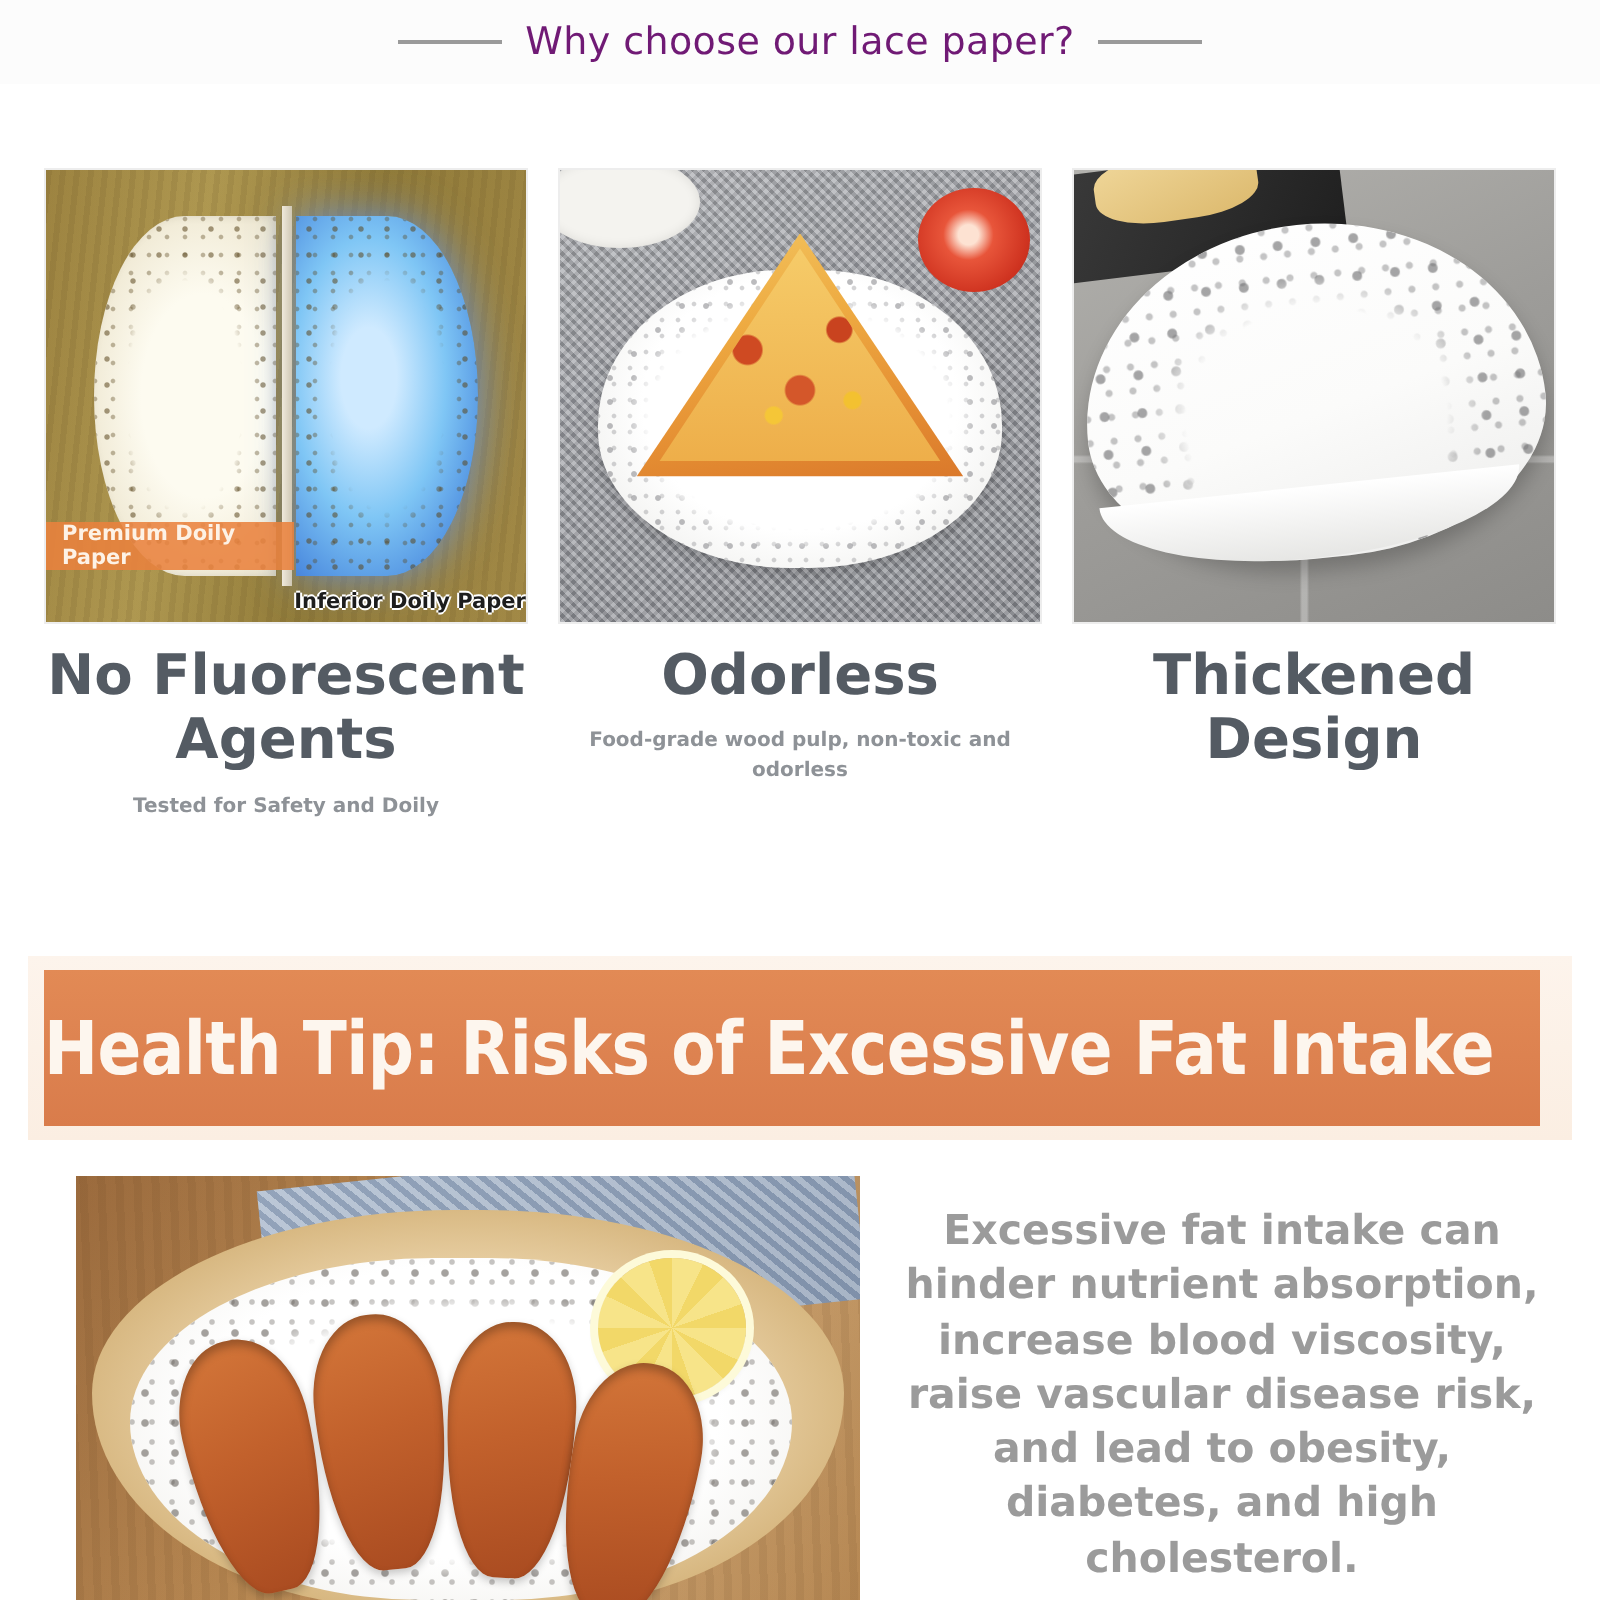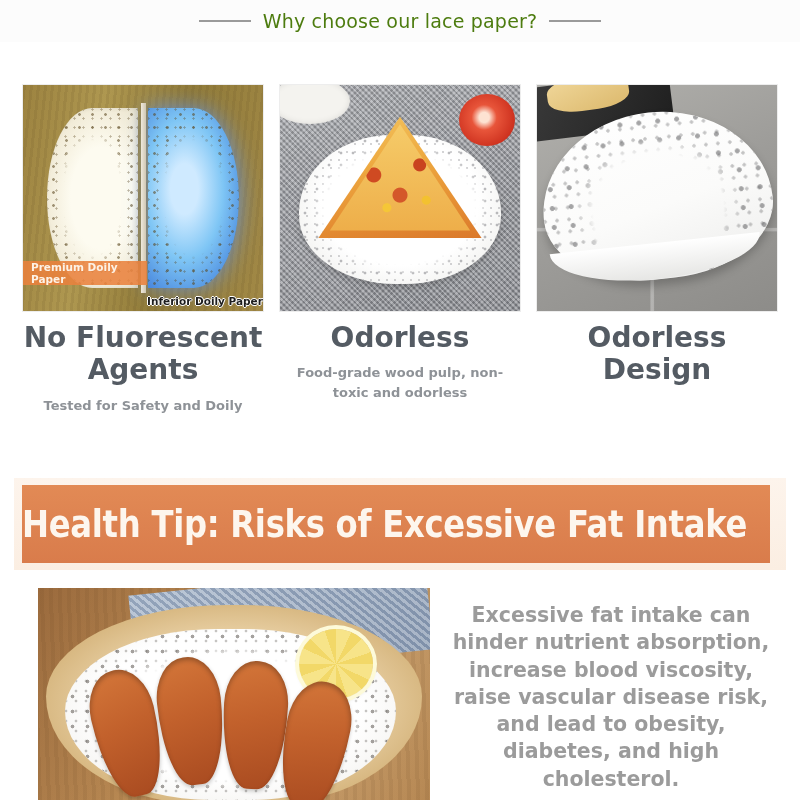--- a/index.html
+++ b/index.html
@@ -25,21 +25,21 @@
     gap: 12px;
     background: #fcfcfc;
   }
   .rule {
     width: 52px;
     height: 2px;
     background: #9a9a9a;
   }
   .section-title {
     font-size: 19px;
-    color: #4d7c0f;
+    color: #701a75;
     letter-spacing: 0.2px;
     white-space: nowrap;
     font-family: "DejaVu Sans", sans-serif;
   }
 
   
   .cards {
     display: flex;
     justify-content: space-between;
     padding: 42px 22px 0 22px;
@@ -63,21 +63,21 @@
     margin-top: 10px;
     font-size: 28px;
     font-weight: bold;
     color: #545b63;
     text-align: center;
     line-height: 1.16;
     font-family: "DejaVu Sans", sans-serif;
   }
   .card-sub {
     margin-top: 9px;
-    font-size: 13px;
+    font-size: 10px;
     font-weight: bold;
     color: #8e9297;
     text-align: center;
     line-height: 1.5;
     max-width: 232px;
     font-family: "DejaVu Sans", sans-serif;
   }
 
   
   .uv-wood {
@@ -473,21 +473,21 @@
   <div class="card">
     <div class="card-photo">
       <div class="tile-gray"></div>
       <div class="tray-dark"></div>
       <div class="tray-bread"></div>
       <div class="fold-doily">
         <div class="lace-holes"></div>
       </div>
       <div class="fold-edge"></div>
     </div>
-    <div class="card-title">Odorless Design</div>
+    <div class="card-title">Thickened Design</div>
   </div>
 
 </div>
 
 <div class="banner-wrap">
   <div class="banner-tint"></div>
   <div class="banner">
     <span class="banner-text">Health Tip: Risks of Excessive Fat Intake</span>
   </div>
 </div>

